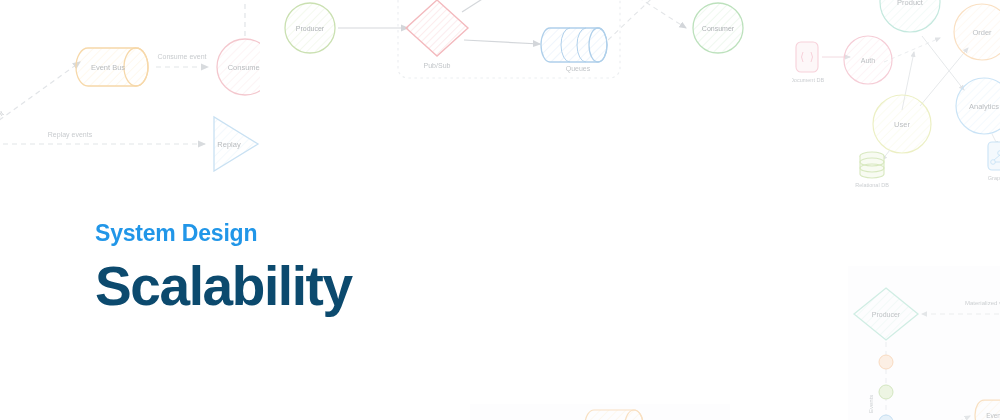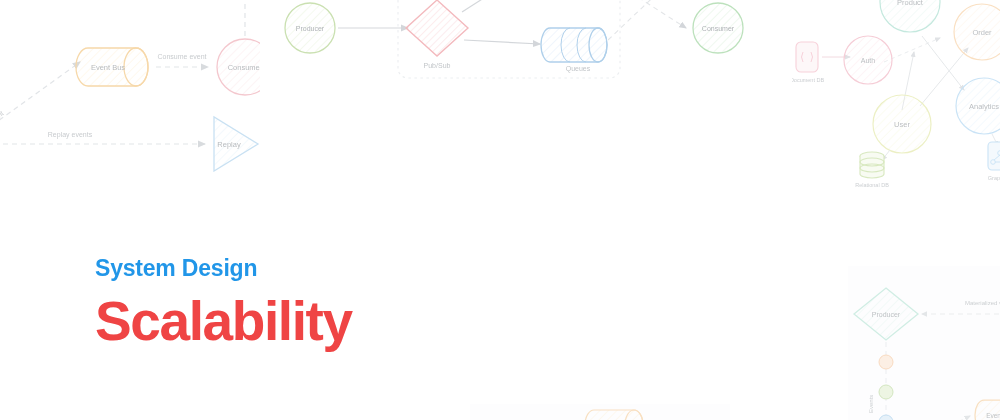--- a/index.html
+++ b/index.html
@@ -303,17 +303,17 @@
       <rect x="0" y="0" width="260" height="40" fill="#fcfdfe"></rect>
       <g>
         <path d="M124,6 h40 a9,15 0 0 1 0,30 h-40 a9,15 0 0 1 0,-30 z" fill="url(#hOrange5)" stroke="#f3c285" stroke-width="1.2"></path>
         <ellipse cx="164" cy="21" rx="9" ry="15" fill="none" stroke="#f3c285" stroke-width="1.2"></ellipse>
       </g>
       <path d="M186,21 L230,21" stroke="#e0e4e8" stroke-width="1" stroke-dasharray="4 3" fill="none"></path>
     </svg>
   </div>
 
   <div class="title-block">
-    <div class="eyebrow" style="color: rgb(33, 150, 232); margin-top: 35px;">System Design</div>
-    <h1 class="headline" style="color: #ef4444;">Scalability</h1>
+    <div class="eyebrow" style="color: rgb(33, 150, 232);">System Design</div>
+    <h1 class="headline" style="color: #0c4a6e;">Scalability</h1>
   </div>
 
 </div>
 
 </body></html>

